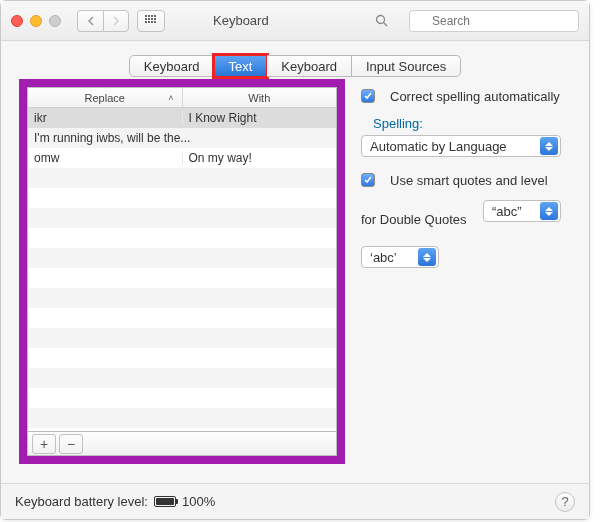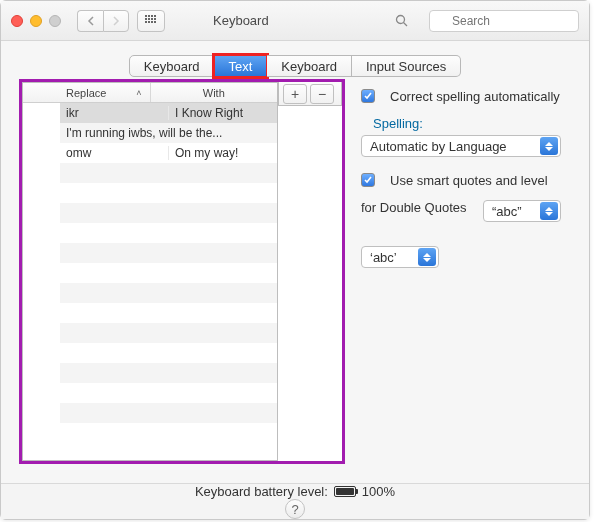--- a/index.html
+++ b/index.html
@@ -54,21 +54,21 @@
     }
     .grid-glyph{
       width:12px;height:12px;
       display:grid;grid-template-columns:repeat(4,2px);grid-template-rows:repeat(3,2px);gap:1px;
     }
     .grid-glyph span{background:#666;}
     .title{flex:0 0 auto; margin-left:40px; font-size:13px; color:#4a4a4a;}
     .titlebar .spacer{flex:1;}
     .search-wrap{position:relative;}
     .search{
-      width:150px;height:22px;
+      width:170px;height:22px;
       border:1px solid #cfcfcf;border-radius:4px;
       background:#fff;padding:0 6px 0 22px;font-size:12px;color:#777;margin-left:40px;
     }
     .search-wrap .sicon{
       position:absolute;left:6px;top:4px;width:13px;height:13px;
     }
     .sicon svg{stroke:#888;}
     
     .tabrow{
       padding:14px 0 12px;display:flex;justify-content:center;
@@ -86,35 +86,35 @@
       background:linear-gradient(#5ea4f3,#2a75d8);color:#fff;border-color:#1f5fb8;
     }
     .seg button.highlight{outline:3px solid #e22;outline-offset:-1px;}
     
     .body{
       position:absolute;top:78px;left:0;right:0;bottom:38px;
       padding:0 18px;
       display:flex;gap:16px;
     }
     .table-panel{
-      border:3px solid #a21caf;
+      border:8px solid #a21caf;
       width:326px;height:385px;
-      display:flex;
+      display:flex;flex-direction:column;
       background:#fff;
     }
     .tbl{
       border:1px solid #bdbdbd;
       flex:1;display:flex;flex-direction:column;
       background:#fff;overflow:hidden;
     }
     .thead{display:flex;height:20px;border-bottom:1px solid #cfcfcf;background:linear-gradient(#fdfdfd,#f2f2f2);}
     .th{flex:1;display:flex;align-items:center;justify-content:center;font-size:11px;color:#444;border-right:1px solid #d8d8d8;position:relative;}
     .th:last-child{border-right:none;}
     .sort-ind{position:absolute;right:8px;font-size:9px;color:#666;}
-    .tbody{flex:1;overflow:hidden;padding-left:37px;}
+    .tbody{flex:1;overflow:hidden;}
     .tr{display:flex;height:20px;align-items:center;}
     .tr:nth-child(odd){background:#fff;}
     .tr:nth-child(even){background:#f4f4f4;}
     .tr.sel{background:#dcdcdc;}
     .td{flex:1;padding:0 6px;font-size:12px;white-space:nowrap;overflow:hidden;text-overflow:ellipsis;border-right:1px solid #e8e8e8;}
     .td:last-child{border-right:none;}
     .tblfoot{
       height:24px;border:1px solid #bdbdbd;border-top:none;
       background:linear-gradient(#fdfdfd,#f1f1f1);
       display:flex;align-items:center;padding:0 4px;gap:0;
@@ -132,28 +132,28 @@
       display:flex;align-items:center;justify-content:space-between;
       padding:0 2px 0 8px;font-size:13px;
     }
     .select.small{width:78px;}
     .sel-arrow{
       width:18px;height:18px;background:linear-gradient(#5ea4f3,#2a75d8);
       border-radius:3px;display:flex;flex-direction:column;align-items:center;justify-content:center;gap:0;
     }
     .sel-arrow::before{content:"";border:4px solid transparent;border-bottom-color:#fff;margin-bottom:1px;}
     .sel-arrow::after{content:"";border:4px solid transparent;border-top-color:#fff;}
-    .quoterow{display:flex;align-items:flex-start;gap:10px;margin:8px 0;}
+    .quoterow{display:flex;align-items:center;gap:10px;margin:8px 0;}
     .quoterow .ql{width:112px;}
     
     .footer{
       position:absolute;left:0;right:0;bottom:0;height:36px;
       border-top:1px solid #d9d9d9;background:#f4f4f4;
       display:flex;align-items:center;justify-content:space-between;
-      padding:0 14px;font-size:13px;flex-direction:column;
+      padding:0 14px;font-size:13px;
     }
     .bat{display:flex;align-items:center;gap:6px;}
     .bat-icon{width:22px;height:11px;border:1px solid #333;border-radius:2px;position:relative;}
     .bat-icon::after{content:"";position:absolute;right:-3px;top:2px;width:2px;height:5px;background:#333;border-radius:0 1px 1px 0;}
     .bat-fill{position:absolute;left:1px;top:1px;bottom:1px;width:18px;background:#333;border-radius:1px;}
     .help{width:20px;height:20px;border:1px solid #c3c3c3;border-radius:50%;background:linear-gradient(#fdfdfd,#ececec);display:flex;align-items:center;justify-content:center;color:#666;font-size:13px;}
   </style>
 </head>
 <body>
 

